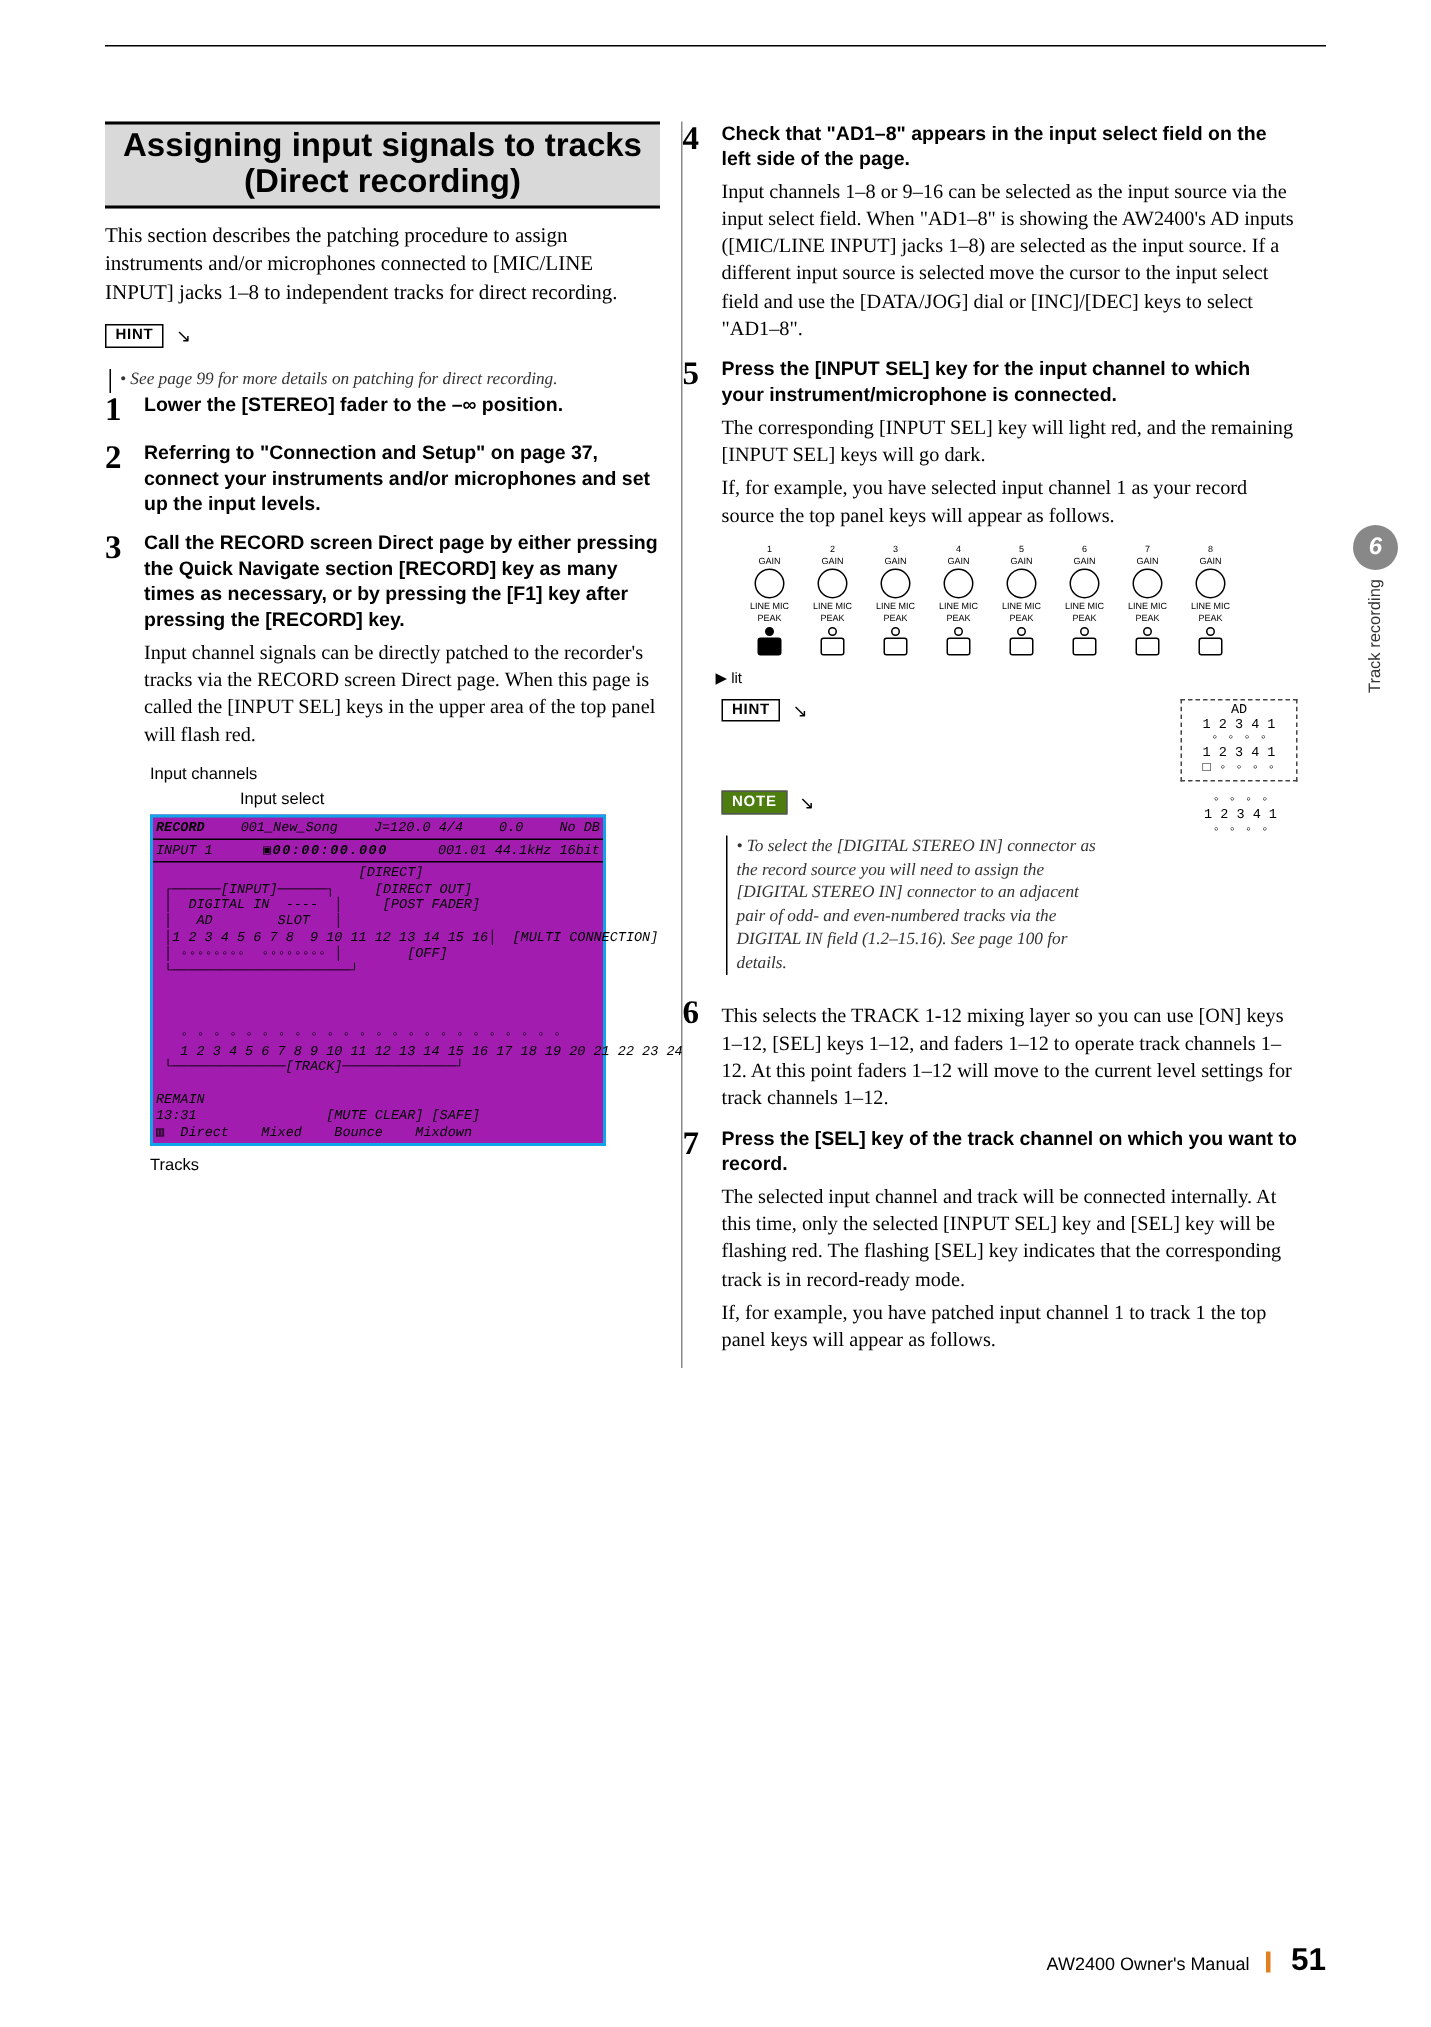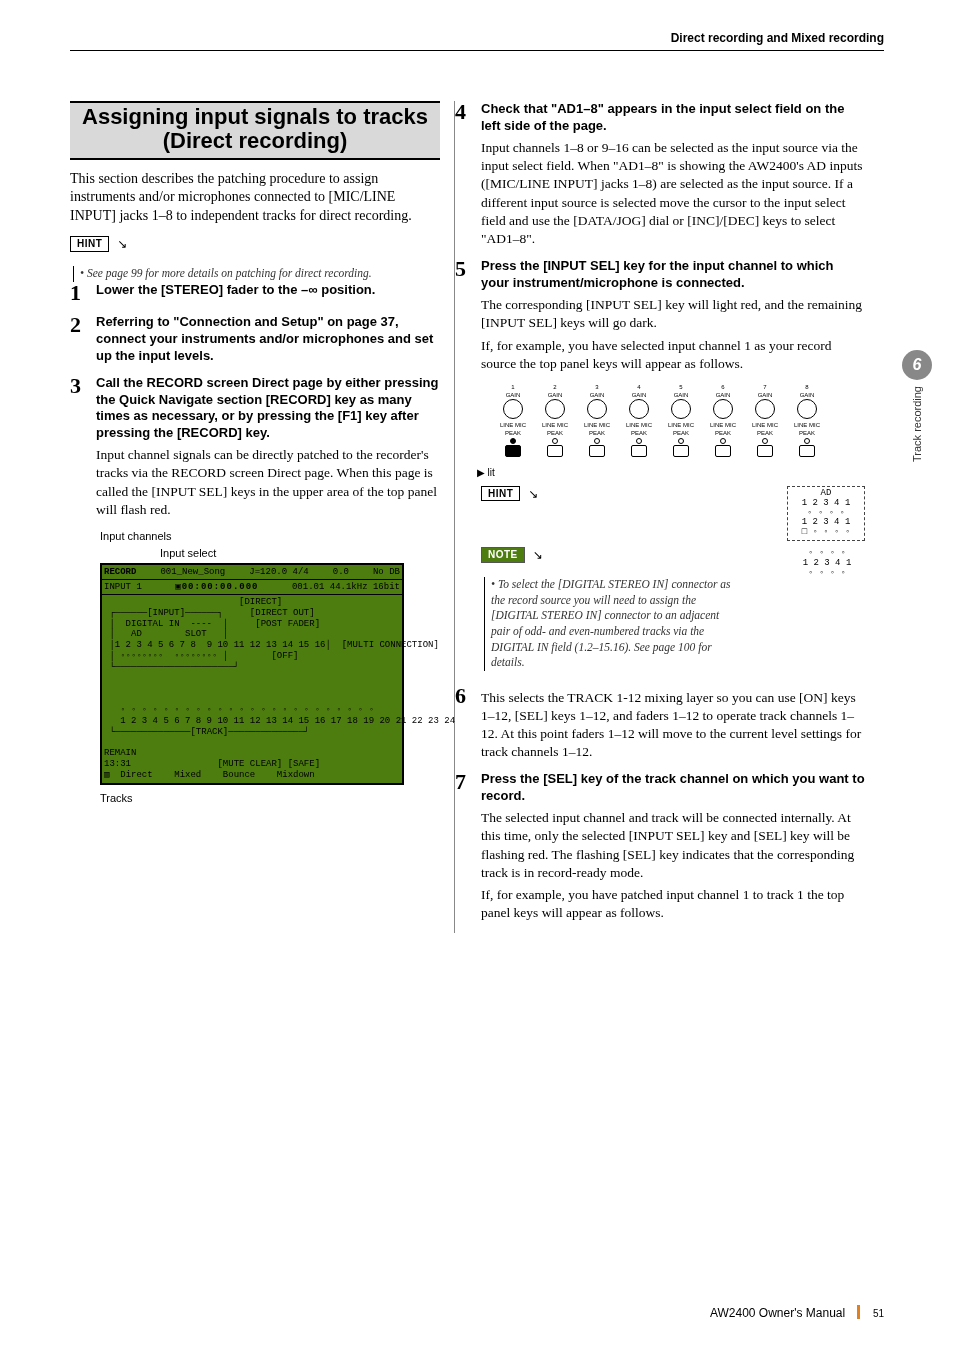--- a/index.html
+++ b/index.html
@@ -119,25 +119,26 @@
   }
   .figure {
     margin: 8px 0 10px 30px;
   }
   .fig-label {
     font-family: Arial, Helvetica, sans-serif;
     font-size: 11px;
     margin: 2px 0 2px 0;
   }
   .screen {
-    border: 2px solid #000000;
+    border: 2px solid #0ea5e9;
     width: 300px;
     font-family: "Courier New", monospace;
     font-size: 9px;
-    background: #4d7c0f;
+    background: #a21caf;
+    font-style: italic;
   }
   .screen-head {
     border-bottom: 1px solid #000;
     display:flex;
     justify-content:space-between;
     padding:1px 2px;
   }
   .screen-body {
     padding: 2px;
     white-space: pre;
@@ -221,38 +222,37 @@
     margin: 0 auto;
   }
   .footer {
     position: absolute;
     bottom: 30px;
     right: 70px;
     font-family: Arial, sans-serif;
     font-size: 12px;
   }
   .footer .pg {
-    font-weight: normal;
-    font-size: 10px;
+    font-weight: bold;
+    font-size: 21px;
     margin-left: 6px;
   }
   .footer .bar {
     display:inline-block;
     width:3px; height:14px;
     background:#e08020;
     vertical-align:-2px;
     margin:0 4px 0 8px;
   }
   .clearfix::after { content:""; display:block; clear:both; }
 </style>
 </head>
 <body>
 
 <div class="page">
-  <div class="header-line">Direct recording and Mixed recording</div>
   <hr class="header-rule">
 
   <div class="side-tab">
     <div class="side-circle">6</div>
     <div class="side-text">Track recording</div>
   </div>
 
   <div class="columns">
 
     <div class="col-left">

